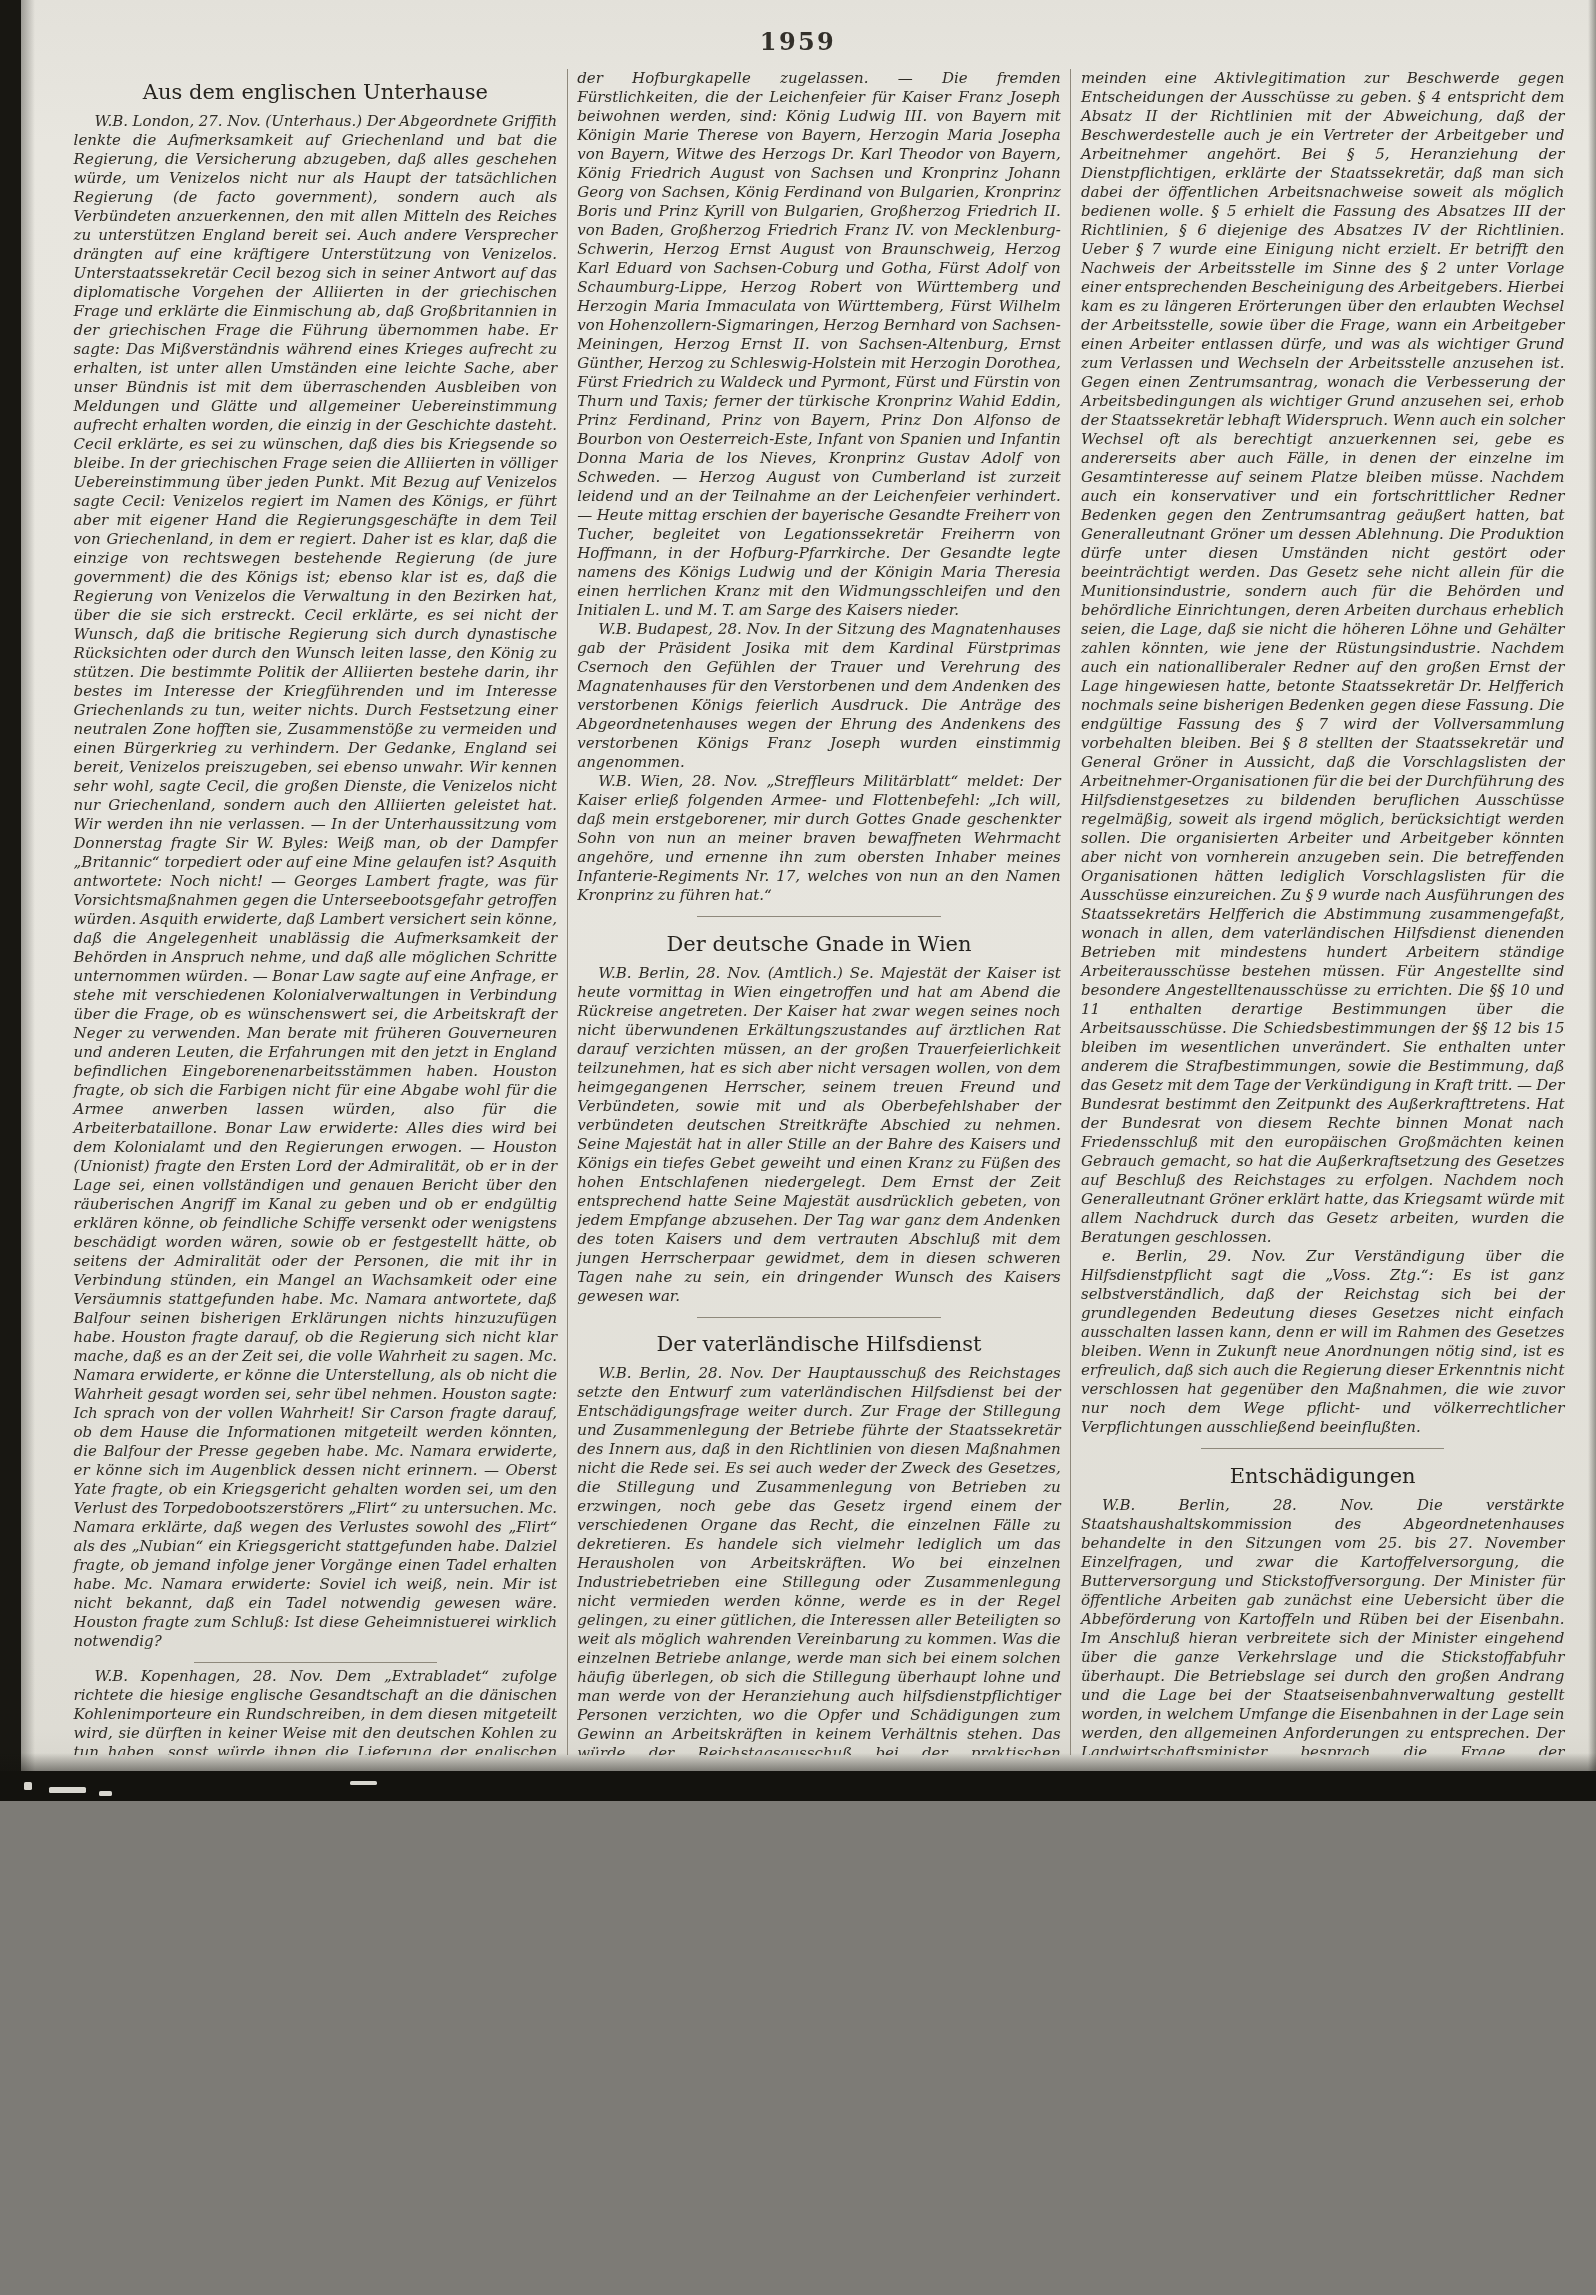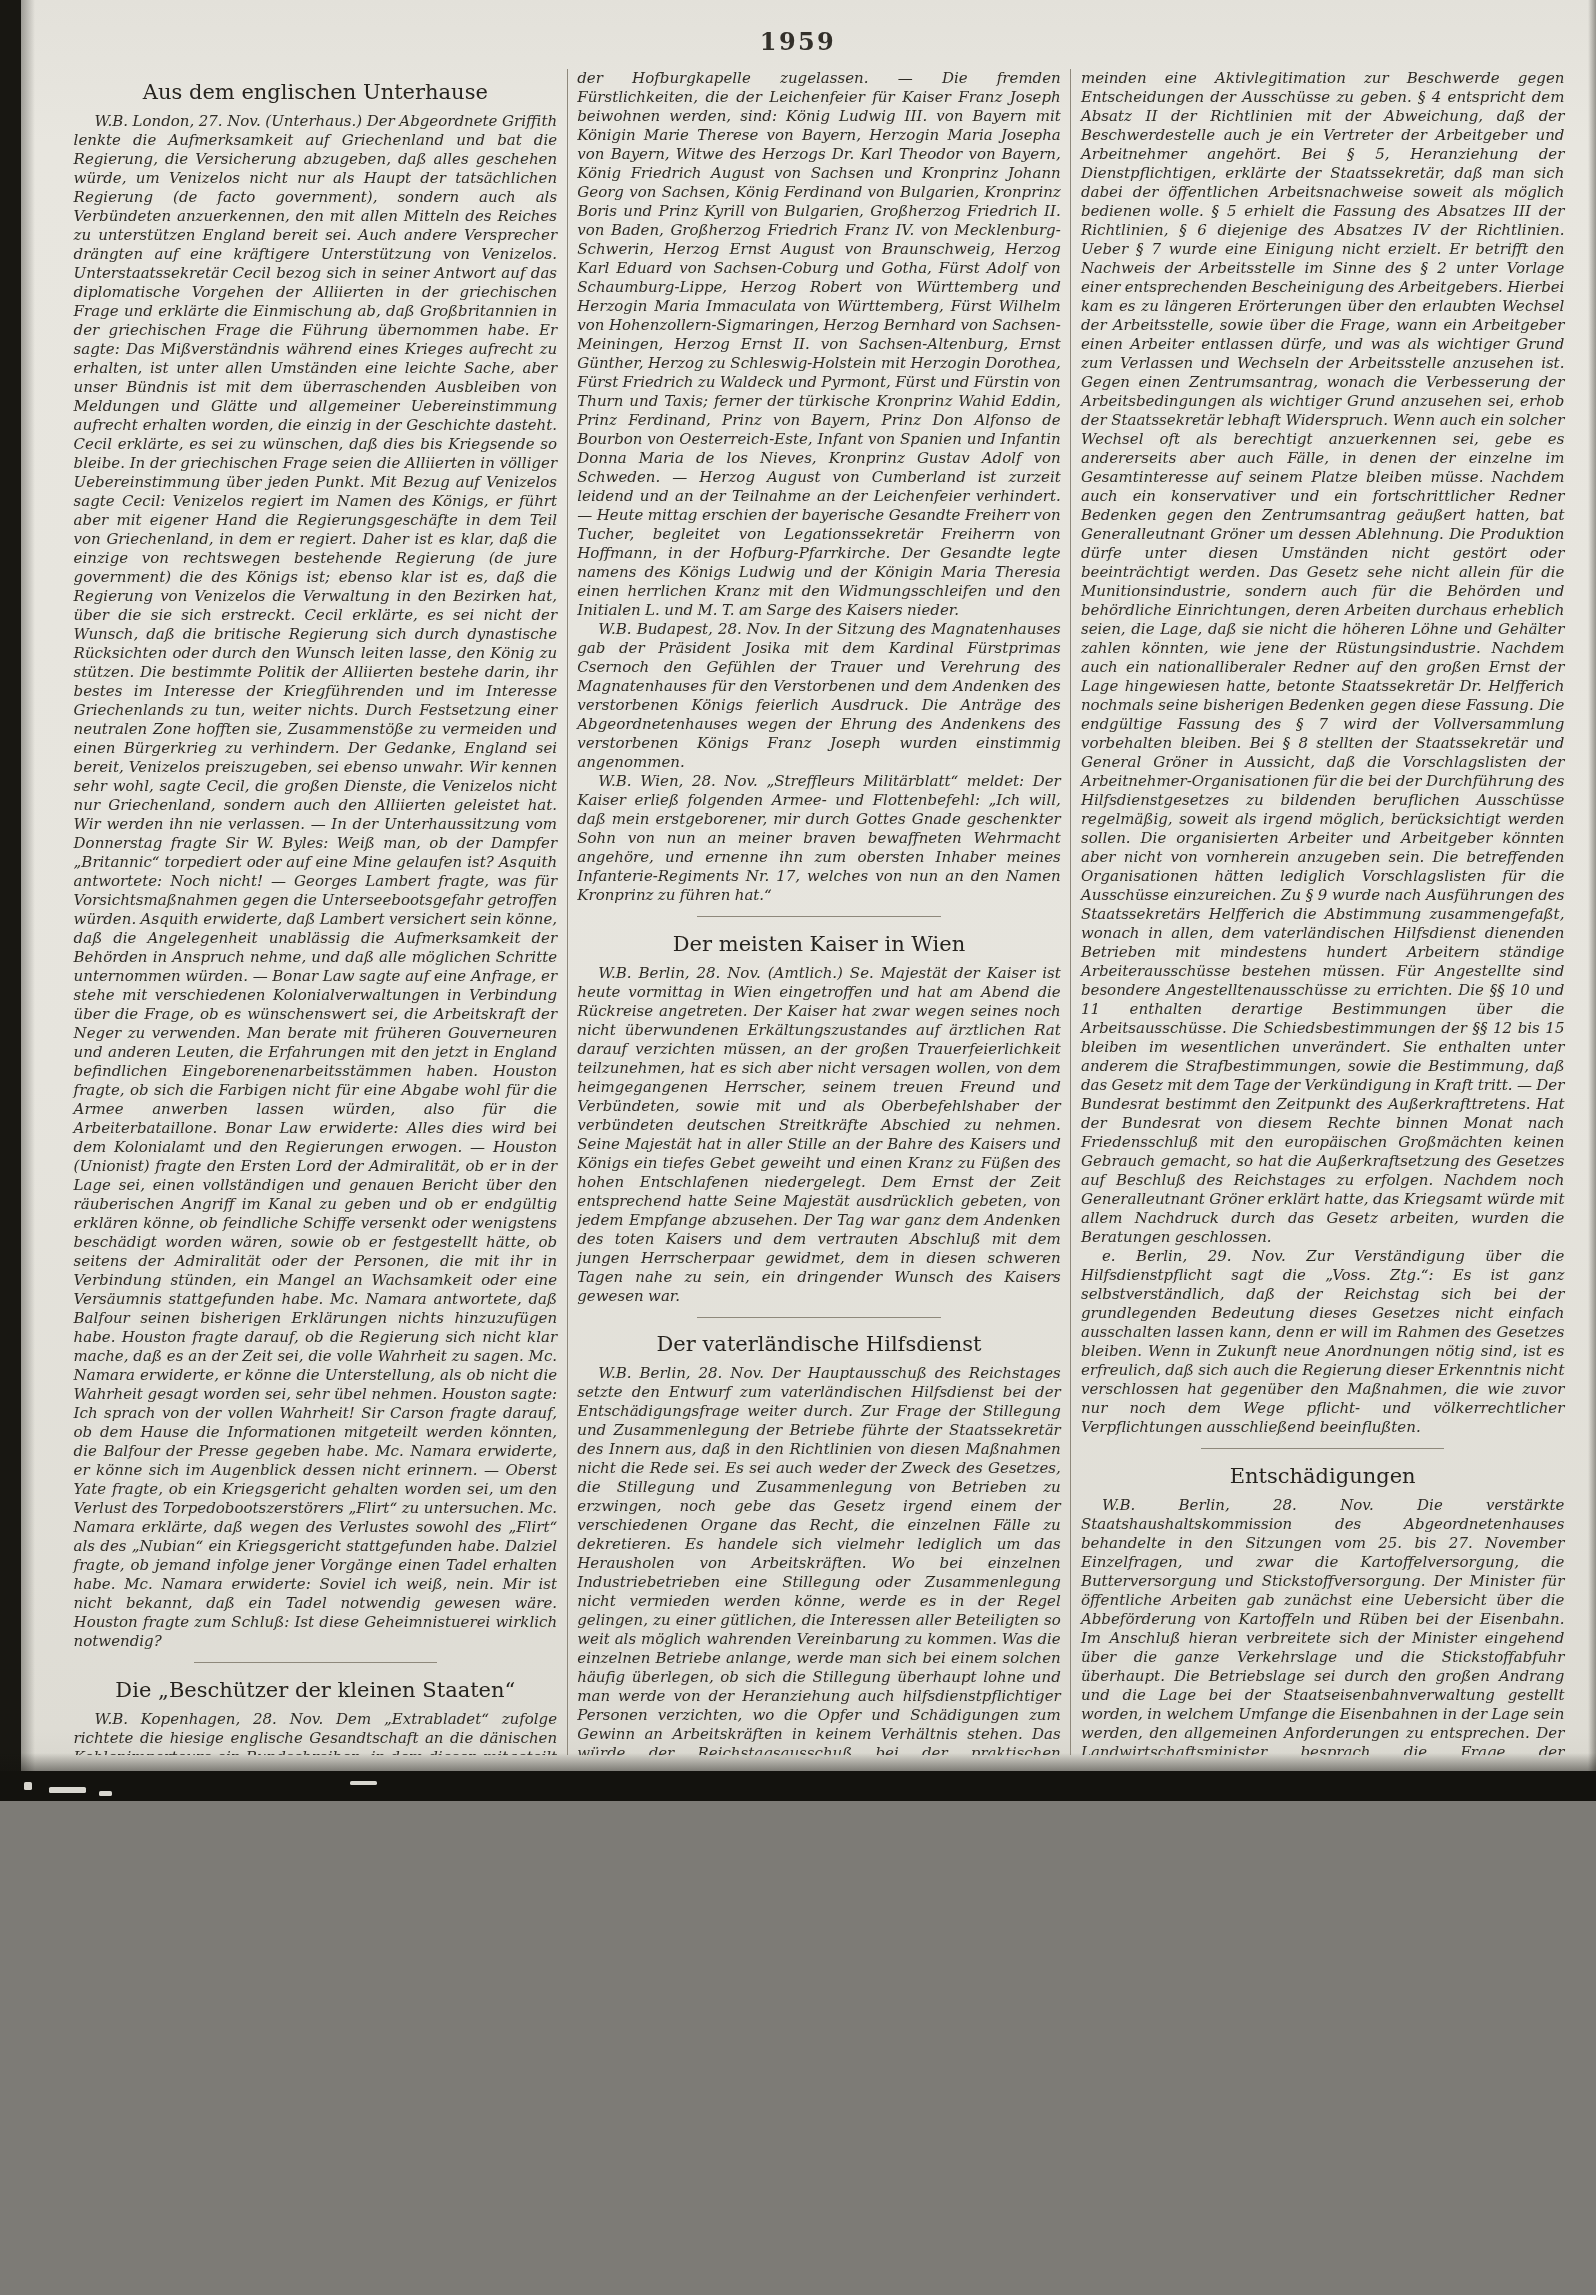--- a/index.html
+++ b/index.html
@@ -91,32 +91,31 @@
 <body>
 
 <div class="scan">
   <div class="page-number">1959</div>
 
   <div class="columns">
     <div class="col" id="col-0">
         <div class="headline">Aus dem englischen Unterhause</div>
         <div class="para">W.B. London, 27. Nov. (Unterhaus.) Der Abgeordnete Griffith lenkte die Aufmerksamkeit auf Griechenland und bat die Regierung, die Versicherung abzugeben, daß alles geschehen würde, um Venizelos nicht nur als Haupt der tatsächlichen Regierung (de facto government), sondern auch als Verbündeten anzuerkennen, den mit allen Mitteln des Reiches zu unterstützen England bereit sei. Auch andere Versprecher drängten auf eine kräftigere Unterstützung von Venizelos. Unterstaatssekretär Cecil bezog sich in seiner Antwort auf das diplomatische Vorgehen der Alliierten in der griechischen Frage und erklärte die Einmischung ab, daß Großbritannien in der griechischen Frage die Führung übernommen habe. Er sagte: Das Mißverständnis während eines Krieges aufrecht zu erhalten, ist unter allen Umständen eine leichte Sache, aber unser Bündnis ist mit dem überraschenden Ausbleiben von Meldungen und Glätte und allgemeiner Uebereinstimmung aufrecht erhalten worden, die einzig in der Geschichte dasteht. Cecil erklärte, es sei zu wünschen, daß dies bis Kriegsende so bleibe. In der griechischen Frage seien die Alliierten in völliger Uebereinstimmung über jeden Punkt. Mit Bezug auf Venizelos sagte Cecil: Venizelos regiert im Namen des Königs, er führt aber mit eigener Hand die Regierungsgeschäfte in dem Teil von Griechenland, in dem er regiert. Daher ist es klar, daß die einzige von rechtswegen bestehende Regierung (de jure government) die des Königs ist; ebenso klar ist es, daß die Regierung von Venizelos die Verwaltung in den Bezirken hat, über die sie sich erstreckt. Cecil erklärte, es sei nicht der Wunsch, daß die britische Regierung sich durch dynastische Rücksichten oder durch den Wunsch leiten lasse, den König zu stützen. Die bestimmte Politik der Alliierten bestehe darin, ihr bestes im Interesse der Kriegführenden und im Interesse Griechenlands zu tun, weiter nichts. Durch Festsetzung einer neutralen Zone hofften sie, Zusammenstöße zu vermeiden und einen Bürgerkrieg zu verhindern. Der Gedanke, England sei bereit, Venizelos preiszugeben, sei ebenso unwahr. Wir kennen sehr wohl, sagte Cecil, die großen Dienste, die Venizelos nicht nur Griechenland, sondern auch den Alliierten geleistet hat. Wir werden ihn nie verlassen. — In der Unterhaussitzung vom Donnerstag fragte Sir W. Byles: Weiß man, ob der Dampfer „Britannic“ torpediert oder auf eine Mine gelaufen ist? Asquith antwortete: Noch nicht! — Georges Lambert fragte, was für Vorsichtsmaßnahmen gegen die Unterseebootsgefahr getroffen würden. Asquith erwiderte, daß Lambert versichert sein könne, daß die Angelegenheit unablässig die Aufmerksamkeit der Behörden in Anspruch nehme, und daß alle möglichen Schritte unternommen würden. — Bonar Law sagte auf eine Anfrage, er stehe mit verschiedenen Kolonialverwaltungen in Verbindung über die Frage, ob es wünschenswert sei, die Arbeitskraft der Neger zu verwenden. Man berate mit früheren Gouverneuren und anderen Leuten, die Erfahrungen mit den jetzt in England befindlichen Eingeborenenarbeitsstämmen haben. Houston fragte, ob sich die Farbigen nicht für eine Abgabe wohl für die Armee anwerben lassen würden, also für die Arbeiterbataillone. Bonar Law erwiderte: Alles dies wird bei dem Kolonialamt und den Regierungen erwogen. — Houston (Unionist) fragte den Ersten Lord der Admiralität, ob er in der Lage sei, einen vollständigen und genauen Bericht über den räuberischen Angriff im Kanal zu geben und ob er endgültig erklären könne, ob feindliche Schiffe versenkt oder wenigstens beschädigt worden wären, sowie ob er festgestellt hätte, ob seitens der Admiralität oder der Personen, die mit ihr in Verbindung stünden, ein Mangel an Wachsamkeit oder eine Versäumnis stattgefunden habe. Mc. Namara antwortete, daß Balfour seinen bisherigen Erklärungen nichts hinzuzufügen habe. Houston fragte darauf, ob die Regierung sich nicht klar mache, daß es an der Zeit sei, die volle Wahrheit zu sagen. Mc. Namara erwiderte, er könne die Unterstellung, als ob nicht die Wahrheit gesagt worden sei, sehr übel nehmen. Houston sagte: Ich sprach von der vollen Wahrheit! Sir Carson fragte darauf, ob dem Hause die Informationen mitgeteilt werden könnten, die Balfour der Presse gegeben habe. Mc. Namara erwiderte, er könne sich im Augenblick dessen nicht erinnern. — Oberst Yate fragte, ob ein Kriegsgericht gehalten worden sei, um den Verlust des Torpedobootszerstörers „Flirt“ zu untersuchen. Mc. Namara erklärte, daß wegen des Verlustes sowohl des „Flirt“ als des „Nubian“ ein Kriegsgericht stattgefunden habe. Dalziel fragte, ob jemand infolge jener Vorgänge einen Tadel erhalten habe. Mc. Namara erwiderte: Soviel ich weiß, nein. Mir ist nicht bekannt, daß ein Tadel notwendig gewesen wäre. Houston fragte zum Schluß: Ist diese Geheimnistuerei wirklich notwendig?</div>
         <div class="sep"></div>
-        <div class="headline">Die „Beschützer der kleinen Staaten“</div>
         <div class="para">W.B. Kopenhagen, 28. Nov. Dem „Extrabladet“ zufolge richtete die hiesige englische Gesandtschaft an die dänischen Kohlenimporteure ein Rundschreiben, in dem diesen mitgeteilt wird, sie dürften in keiner Weise mit den deutschen Kohlen zu tun haben, sonst würde ihnen die Lieferung der englischen Kohle entzogen. „Extrabladet“ nennt dieses Rundschreiben einen neuen und eigenartigen Zug der „Eroberung“ und macht darauf aufmerksam, daß selbst die englische Presse diese englischen Maßnahmen stark beanstande, weil dadurch erreicht werde, daß sich der Kohlenbezug aus Deutschland vergrößere. Das würde Deutschland in den Stand setzen, von Dänemark als Gegenleistung die Lieferung solcher Waren zu verlangen, die es besonders notwendig brauche. Das Rundschreiben sei ein merkwürdiger Beweis für das besondere Interesse, das dem Wohl der kleinen Staaten entspringe. Die englischen Behörden würden aber begreifen lernen, daß die Gesandtschaft hier doch ein wenig zu englisch auftrat.</div>
         <div class="sep"></div>
         <div class="para">W.B. Köln, 28. Nov. Ein Telegramm der „Kölnischen Zeitung“ aus Berlin vom 27. November bestätigt, daß die Frage der norwegischen Unterseebootsverordnung wieder in ein ruhigeres Fahrwasser gekommen ist. — Die Zeitung schreibt: Es ergibt sich ohne weiteres, daß der norwegische Standpunkt einer Revision unterzogen werden muß, und daß sich Deutschland durchaus nicht auf Kleinigkeiten versteifen wird. Es ist nicht zu verkennen, daß die ganze Frage mit dem guten Willen der Beteiligten zu lösen ist, wenn auf beiden Seiten der gute Wille mit dem Gegenteil des Mangels an gutem Willen verbunden wird. Aber auch hier zeigt sich, worüber wir uns auch noch haben belehren müssen, nicht nur in der Unterseebootsfrage, sondern namentlich auch in wirtschaftlichen Dingen, in denen Norwegen mehr, als wir glauben, unter einem starken englischen Drucke nachgegeben hat. Das Telegramm erinnert an das vorzeitige Ausfuhrverbot und die Herabsetzung der Ausfuhr von Schwefelkies. Deutschland wünscht kein Sonderrecht, verlangt aber von allen Nachbarn, daß Norwegen nicht einseitig die Interessen unserer Gegner wahrnimmt. Auch auf wirtschaftlichem Gebiete wird eine friedliche und allseits befriedigende Lösung der schwebenden Fragen nur mit gutem Willen und auf dem Boden einer vollen Gleichberechtigung bestehen.</div>
       </div>
     <div class="col-rule"></div>
     <div class="col" id="col-1">
         <div class="para cont">der Hofburgkapelle zugelassen. — Die fremden Fürstlichkeiten, die der Leichenfeier für Kaiser Franz Joseph beiwohnen werden, sind: König Ludwig III. von Bayern mit Königin Marie Therese von Bayern, Herzogin Maria Josepha von Bayern, Witwe des Herzogs Dr. Karl Theodor von Bayern, König Friedrich August von Sachsen und Kronprinz Johann Georg von Sachsen, König Ferdinand von Bulgarien, Kronprinz Boris und Prinz Kyrill von Bulgarien, Großherzog Friedrich II. von Baden, Großherzog Friedrich Franz IV. von Mecklenburg-Schwerin, Herzog Ernst August von Braunschweig, Herzog Karl Eduard von Sachsen-Coburg und Gotha, Fürst Adolf von Schaumburg-Lippe, Herzog Robert von Württemberg und Herzogin Maria Immaculata von Württemberg, Fürst Wilhelm von Hohenzollern-Sigmaringen, Herzog Bernhard von Sachsen-Meiningen, Herzog Ernst II. von Sachsen-Altenburg, Ernst Günther, Herzog zu Schleswig-Holstein mit Herzogin Dorothea, Fürst Friedrich zu Waldeck und Pyrmont, Fürst und Fürstin von Thurn und Taxis; ferner der türkische Kronprinz Wahid Eddin, Prinz Ferdinand, Prinz von Bayern, Prinz Don Alfonso de Bourbon von Oesterreich-Este, Infant von Spanien und Infantin Donna Maria de los Nieves, Kronprinz Gustav Adolf von Schweden. — Herzog August von Cumberland ist zurzeit leidend und an der Teilnahme an der Leichenfeier verhindert. — Heute mittag erschien der bayerische Gesandte Freiherr von Tucher, begleitet von Legationssekretär Freiherrn von Hoffmann, in der Hofburg-Pfarrkirche. Der Gesandte legte namens des Königs Ludwig und der Königin Maria Theresia einen herrlichen Kranz mit den Widmungsschleifen und den Initialen L. und M. T. am Sarge des Kaisers nieder.</div>
         <div class="para">W.B. Budapest, 28. Nov. In der Sitzung des Magnatenhauses gab der Präsident Josika mit dem Kardinal Fürstprimas Csernoch den Gefühlen der Trauer und Verehrung des Magnatenhauses für den Verstorbenen und dem Andenken des verstorbenen Königs feierlich Ausdruck. Die Anträge des Abgeordnetenhauses wegen der Ehrung des Andenkens des verstorbenen Königs Franz Joseph wurden einstimmig angenommen.</div>
         <div class="para">W.B. Wien, 28. Nov. „Streffleurs Militärblatt“ meldet: Der Kaiser erließ folgenden Armee- und Flottenbefehl: „Ich will, daß mein erstgeborener, mir durch Gottes Gnade geschenkter Sohn von nun an meiner braven bewaffneten Wehrmacht angehöre, und ernenne ihn zum obersten Inhaber meines Infanterie-Regiments Nr. 17, welches von nun an den Namen Kronprinz zu führen hat.“</div>
         <div class="sep"></div>
-        <div class="headline">Der meisten Kaiser in Wien</div>
+        <div class="headline">Der deutsche Gnade in Wien</div>
         <div class="para">W.B. Berlin, 28. Nov. (Amtlich.) Se. Majestät der Kaiser ist heute vormittag in Wien eingetroffen und hat am Abend die Rückreise angetreten. Der Kaiser hat zwar wegen seines noch nicht überwundenen Erkältungszustandes auf ärztlichen Rat darauf verzichten müssen, an der großen Trauerfeierlichkeit teilzunehmen, hat es sich aber nicht versagen wollen, von dem heimgegangenen Herrscher, seinem treuen Freund und Verbündeten, sowie mit und als Oberbefehlshaber der verbündeten deutschen Streitkräfte Abschied zu nehmen. Seine Majestät hat in aller Stille an der Bahre des Kaisers und Königs ein tiefes Gebet geweiht und einen Kranz zu Füßen des hohen Entschlafenen niedergelegt. Dem Ernst der Zeit entsprechend hatte Seine Majestät ausdrücklich gebeten, von jedem Empfange abzusehen. Der Tag war ganz dem Andenken des toten Kaisers und dem vertrauten Abschluß mit dem jungen Herrscherpaar gewidmet, dem in diesen schweren Tagen nahe zu sein, ein dringender Wunsch des Kaisers gewesen war.</div>
         <div class="sep"></div>
         <div class="headline">Der vaterländische Hilfsdienst</div>
         <div class="para">W.B. Berlin, 28. Nov. Der Hauptausschuß des Reichstages setzte den Entwurf zum vaterländischen Hilfsdienst bei der Entschädigungsfrage weiter durch. Zur Frage der Stillegung und Zusammenlegung der Betriebe führte der Staatssekretär des Innern aus, daß in den Richtlinien von diesen Maßnahmen nicht die Rede sei. Es sei auch weder der Zweck des Gesetzes, die Stillegung und Zusammenlegung von Betrieben zu erzwingen, noch gebe das Gesetz irgend einem der verschiedenen Organe das Recht, die einzelnen Fälle zu dekretieren. Es handele sich vielmehr lediglich um das Herausholen von Arbeitskräften. Wo bei einzelnen Industriebetrieben eine Stillegung oder Zusammenlegung nicht vermieden werden könne, werde es in der Regel gelingen, zu einer gütlichen, die Interessen aller Beteiligten so weit als möglich wahrenden Vereinbarung zu kommen. Was die einzelnen Betriebe anlange, werde man sich bei einem solchen häufig überlegen, ob sich die Stillegung überhaupt lohne und man werde von der Heranziehung auch hilfsdienstpflichtiger Personen verzichten, wo die Opfer und Schädigungen zum Gewinn an Arbeitskräften in keinem Verhältnis stehen. Das würde der Reichstagsausschuß bei der praktischen Durchführung mitzuwirken haben. Von der Heranziehung einer Bestimmung über Entschädigungen in das Gesetz bitte er dringend abzuraten. Wenn sich über Erwarten als Folge der Einführung der Hilfsdienstpflicht eine verhärtete Erwerbslosigkeit bei der Arbeiterschaft einzelner Industriezweige zeigen sollte, so verspreche er ausdrücklich, bei den verbündeten Regierungen mit allem Nachdruck dafür einzutreten, daß für diese Schädigungen im Wege der Unterstützungen aus öffentlichen Mitteln bewilligt würden; was bis über die Tarif- und Ueberarbeiter gesehen sei. — Der Hauptausschuß setzte die Beratung des vaterländischen Hilfsdienstgesetzes unter Zugrundelegung des in den Verfassungsausschuß gefaßten Anträge fort. § 1 der Vorlage blieb unverändert. § 2 umgrenzt den Kreis derjenigen Personen, die als im vaterländischen Hilfsdienst beschäftigt gelten. Ein sozialdemokratischer Redner forderte Sicherung des Arbeitsverhältnisses, der Beschwerde- und Schiedsinstanzen, sowie Sicherung des Vereins- und Versammlungsrechts. Staatssekretär Dr. Helfferich erklärte ausdrücklich als Hilfsdienstleistungen die Presse, Krankenanstalten und die sonstigen Träger der Sozialversicherung. Die Beurteilung der Hilfsdienstpflichtigkeit der Arbeitskräfte müsse im Einzelfalle entschieden werden. Die Bestimmung, daß Hilfsdienstpflichtige, die vor dem 1. August 1916 in der Land- und Forstwirtschaft tätig waren, aus der Landwirtschaft nicht herausgezogen werden dürfen, ist nur durch ein Ausnahmegesetz für die Landwirtschaft möglich. Es solle deshalb gestattet werden, daß der Landwirtschaft vorübergehend im Winter freigewordene Arbeiter zeitweise anderweitig herangezogen werden. Der Landarbeiter könne seine jetzige Stellung freiwillig verlassen und in die Industrie übertreten. Es könne zu diesem Zweck einen Abschreiben der Anlagen oder eine Beschwerde an die Ausschüsse erfolgen. § 3 erhält die Fassung des ersten Absatzes der Richtlinien, dem die Ausschußfassung zufügt: Hilfsdienstpflichtige, die vor dem 1. August 1916 in Land- und Forstwirtschaft tätig waren, bleiben von der Beschäftigung im vaterländischen Hilfsdienst herausgezogen. § 3 blieb unverändert. Zu § 4, der die Instanzen behandelt, wünschen die Mitglieder der sächsischen Fraktionen eine entsprechende Verwendung der Beamten des Reichskolonialamtes, die noch zurzeit wenig zu tun hätten, worauf der Staatssekretär erklärte, die Mehrzahl sei zu den Waffen einberufen. Der Staatssekretär erklärte, man werde in den Ausschüssen mit den Gemeindebehörden aufs engste zusammenarbeiten. Es werde erwogen, auch den Ge-</div>
       </div>
     <div class="col-rule"></div>
     <div class="col" id="col-2">
         <div class="para cont">meinden eine Aktivlegitimation zur Beschwerde gegen Entscheidungen der Ausschüsse zu geben. § 4 entspricht dem Absatz II der Richtlinien mit der Abweichung, daß der Beschwerdestelle auch je ein Vertreter der Arbeitgeber und Arbeitnehmer angehört. Bei § 5, Heranziehung der Dienstpflichtigen, erklärte der Staatssekretär, daß man sich dabei der öffentlichen Arbeitsnachweise soweit als möglich bedienen wolle. § 5 erhielt die Fassung des Absatzes III der Richtlinien, § 6 diejenige des Absatzes IV der Richtlinien. Ueber § 7 wurde eine Einigung nicht erzielt. Er betrifft den Nachweis der Arbeitsstelle im Sinne des § 2 unter Vorlage einer entsprechenden Bescheinigung des Arbeitgebers. Hierbei kam es zu längeren Erörterungen über den erlaubten Wechsel der Arbeitsstelle, sowie über die Frage, wann ein Arbeitgeber einen Arbeiter entlassen dürfe, und was als wichtiger Grund zum Verlassen und Wechseln der Arbeitsstelle anzusehen ist. Gegen einen Zentrumsantrag, wonach die Verbesserung der Arbeitsbedingungen als wichtiger Grund anzusehen sei, erhob der Staatssekretär lebhaft Widerspruch. Wenn auch ein solcher Wechsel oft als berechtigt anzuerkennen sei, gebe es andererseits aber auch Fälle, in denen der einzelne im Gesamtinteresse auf seinem Platze bleiben müsse. Nachdem auch ein konservativer und ein fortschrittlicher Redner Bedenken gegen den Zentrumsantrag geäußert hatten, bat Generalleutnant Gröner um dessen Ablehnung. Die Produktion dürfe unter diesen Umständen nicht gestört oder beeinträchtigt werden. Das Gesetz sehe nicht allein für die Munitionsindustrie, sondern auch für die Behörden und behördliche Einrichtungen, deren Arbeiten durchaus erheblich seien, die Lage, daß sie nicht die höheren Löhne und Gehälter zahlen könnten, wie jene der Rüstungsindustrie. Nachdem auch ein nationalliberaler Redner auf den großen Ernst der Lage hingewiesen hatte, betonte Staatssekretär Dr. Helfferich nochmals seine bisherigen Bedenken gegen diese Fassung. Die endgültige Fassung des § 7 wird der Vollversammlung vorbehalten bleiben. Bei § 8 stellten der Staatssekretär und General Gröner in Aussicht, daß die Vorschlagslisten der Arbeitnehmer-Organisationen für die bei der Durchführung des Hilfsdienstgesetzes zu bildenden beruflichen Ausschüsse regelmäßig, soweit als irgend möglich, berücksichtigt werden sollen. Die organisierten Arbeiter und Arbeitgeber könnten aber nicht von vornherein anzugeben sein. Die betreffenden Organisationen hätten lediglich Vorschlagslisten für die Ausschüsse einzureichen. Zu § 9 wurde nach Ausführungen des Staatssekretärs Helfferich die Abstimmung zusammengefaßt, wonach in allen, dem vaterländischen Hilfsdienst dienenden Betrieben mit mindestens hundert Arbeitern ständige Arbeiterausschüsse bestehen müssen. Für Angestellte sind besondere Angestelltenausschüsse zu errichten. Die §§ 10 und 11 enthalten derartige Bestimmungen über die Arbeitsausschüsse. Die Schiedsbestimmungen der §§ 12 bis 15 bleiben im wesentlichen unverändert. Sie enthalten unter anderem die Strafbestimmungen, sowie die Bestimmung, daß das Gesetz mit dem Tage der Verkündigung in Kraft tritt. — Der Bundesrat bestimmt den Zeitpunkt des Außerkrafttretens. Hat der Bundesrat von diesem Rechte binnen Monat nach Friedensschluß mit den europäischen Großmächten keinen Gebrauch gemacht, so hat die Außerkraftsetzung des Gesetzes auf Beschluß des Reichstages zu erfolgen. Nachdem noch Generalleutnant Gröner erklärt hatte, das Kriegsamt würde mit allem Nachdruck durch das Gesetz arbeiten, wurden die Beratungen geschlossen.</div>
         <div class="para">e. Berlin, 29. Nov. Zur Verständigung über die Hilfsdienstpflicht sagt die „Voss. Ztg.“: Es ist ganz selbstverständlich, daß der Reichstag sich bei der grundlegenden Bedeutung dieses Gesetzes nicht einfach ausschalten lassen kann, denn er will im Rahmen des Gesetzes bleiben. Wenn in Zukunft neue Anordnungen nötig sind, ist es erfreulich, daß sich auch die Regierung dieser Erkenntnis nicht verschlossen hat gegenüber den Maßnahmen, die wie zuvor nur noch dem Wege pflicht- und völkerrechtlicher Verpflichtungen ausschließend beeinflußten.</div>
         <div class="sep"></div>

